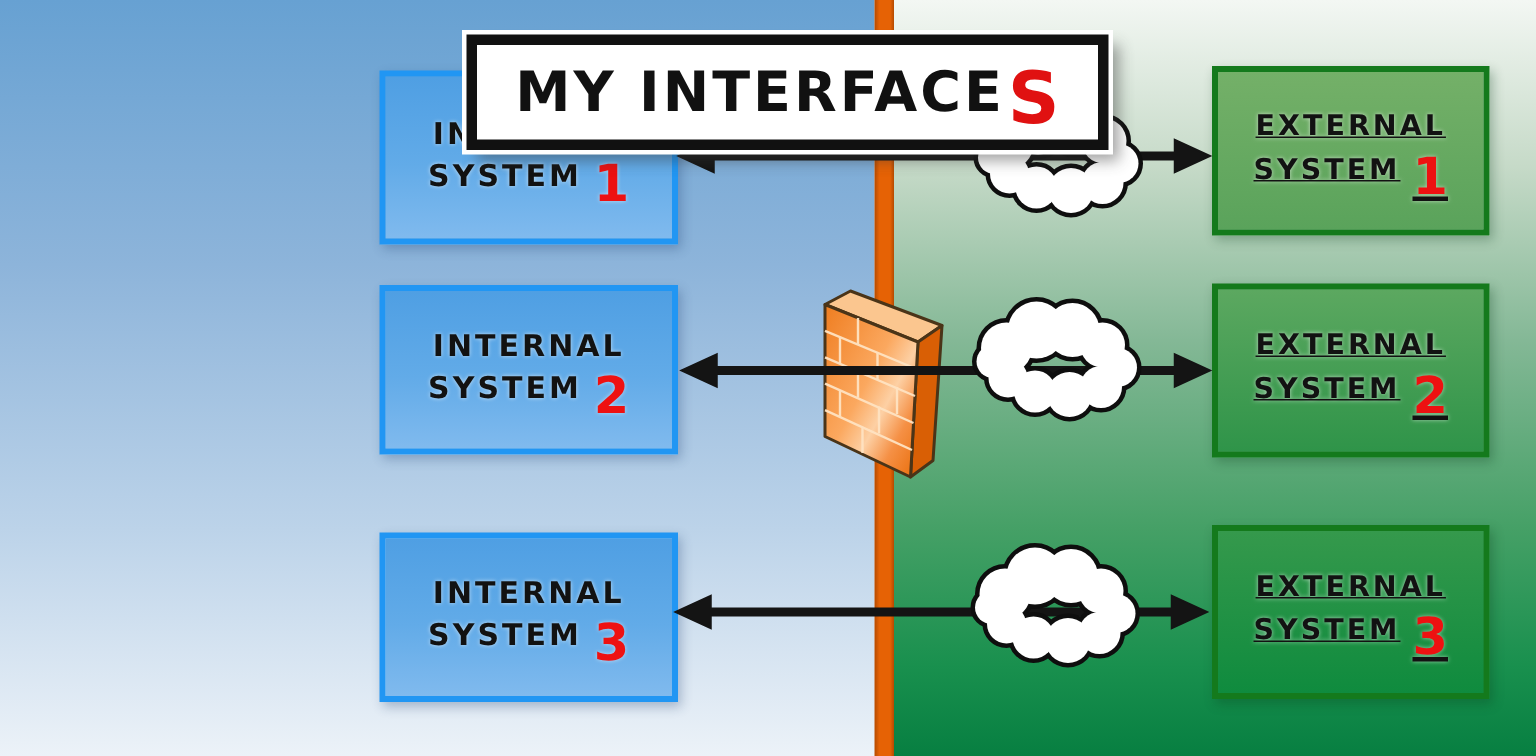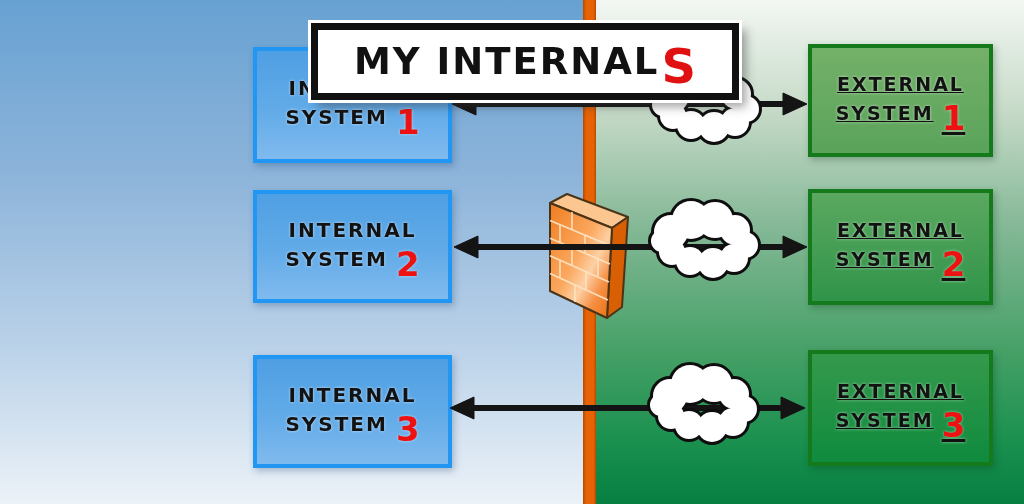--- a/index.html
+++ b/index.html
@@ -204,17 +204,17 @@
       <use href="#cloudShape" fill="#ffffff" stroke="#0e0e0e" stroke-width="6"></use>
       <use href="#cloudShape" fill="#ffffff" stroke="none"></use>
     </g>
     <g transform="translate(704,406)">
       <use href="#cloudShape" fill="#ffffff" stroke="#0e0e0e" stroke-width="6"></use>
       <use href="#cloudShape" fill="#ffffff" stroke="none"></use>
     </g>
   </svg>
 
   <div class="banner">
-    <span class="t-main">MY INTERNAL</span>
+    <span class="t-main">MY INTERFACE</span>
       <span class="t-accent">S</span>
   </div>
 
 </div>
 
 </body></html>

